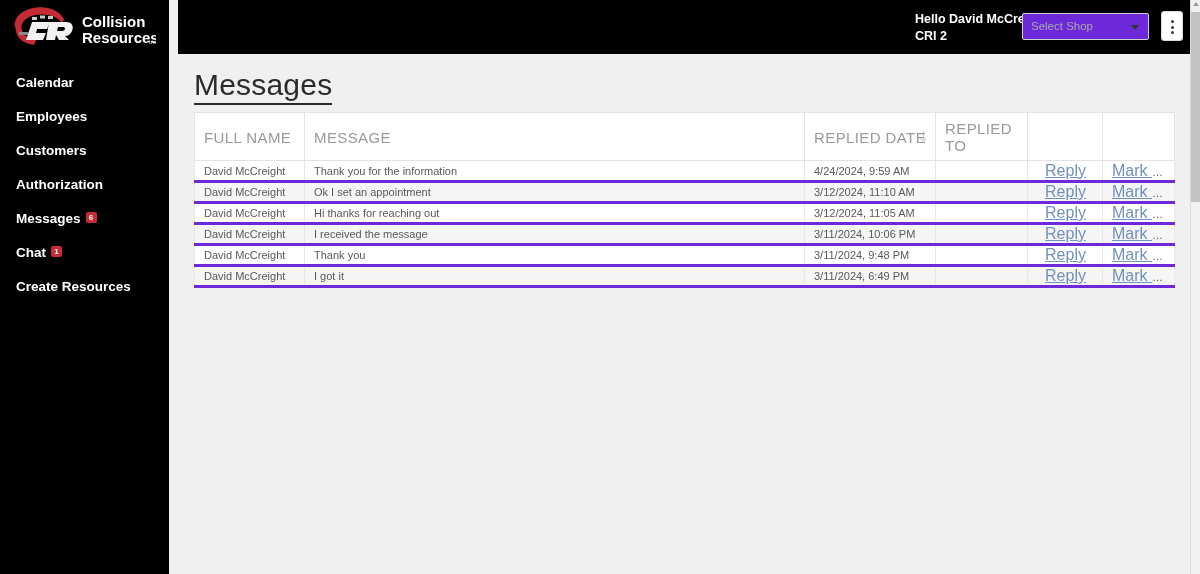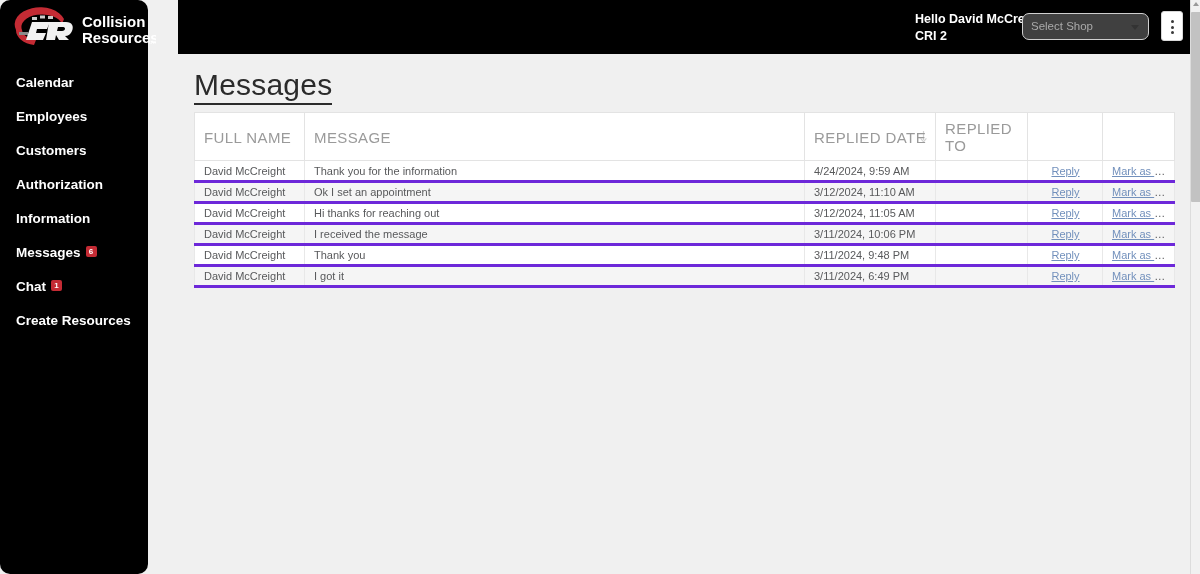--- a/index.html
+++ b/index.html
@@ -16,25 +16,24 @@
     position: relative;
     width: 1200px;
     height: 574px;
     background: #f0f0f0;
   }
 
   
   .sidebar {
     position: absolute;
     top: 0; left: 0;
-    width: 148px;
+    width: 169px;
     height: 574px;
     background: #000000;
     z-index: 5;
-    border-radius: 10px;
   }
 
   .logo-wrap {
     position: relative;
     height: 54px;
     padding: 6px 0 0 6px;
   }
 
   .logo-svg { display: block; }
 
@@ -96,23 +95,23 @@
     line-height: 17px;
     white-space: nowrap;
   }
 
   .shop-select {
     position: absolute;
     top: 13px;
     left: 844px;
     width: 127px;
     height: 27px;
-    background: #404040;
+    background: #6d28d9;
     border: 1px solid #cfcfcf;
-    border-radius: 7px;
+    border-radius: 2px;
     cursor: pointer;
   }
 
   .shop-select-text {
     position: absolute;
     left: 8px;
     top: 0;
     line-height: 25px;
     font-size: 11.5px;
     color: #a9a9a9;
@@ -236,21 +235,21 @@
     margin-top: -6px;
     width: 7px;
     height: 12px;
     opacity: 0.45;
   }
 
   td.action-cell { text-align: center; padding: 0; }
 
   .act-link {
     color: #7290bc;
-    font-size: 11px;
+    font-size: 16px;
     text-decoration: underline;
     cursor: pointer;
   }
 
   
   .scrollbar {
     position: absolute;
     top: 0; right: 0;
     width: 10px;
     height: 574px;
@@ -311,23 +310,20 @@
       </a>
 
       <a class="nav-item">
         <span class="nav-label">Customers</span>
       </a>
 
       <a class="nav-item">
         <span class="nav-label">Authorization</span>
       </a>
 
-      <a class="nav-item">
-        <span class="nav-label">Information</span>
-      </a>
 
 
       <a class="nav-item">
         <span class="nav-label">Messages</span><span class="badge">6</span>
       </a>
 
       <a class="nav-item">
         <span class="nav-label">Chat</span><span class="badge">1</span>
       </a>
 

